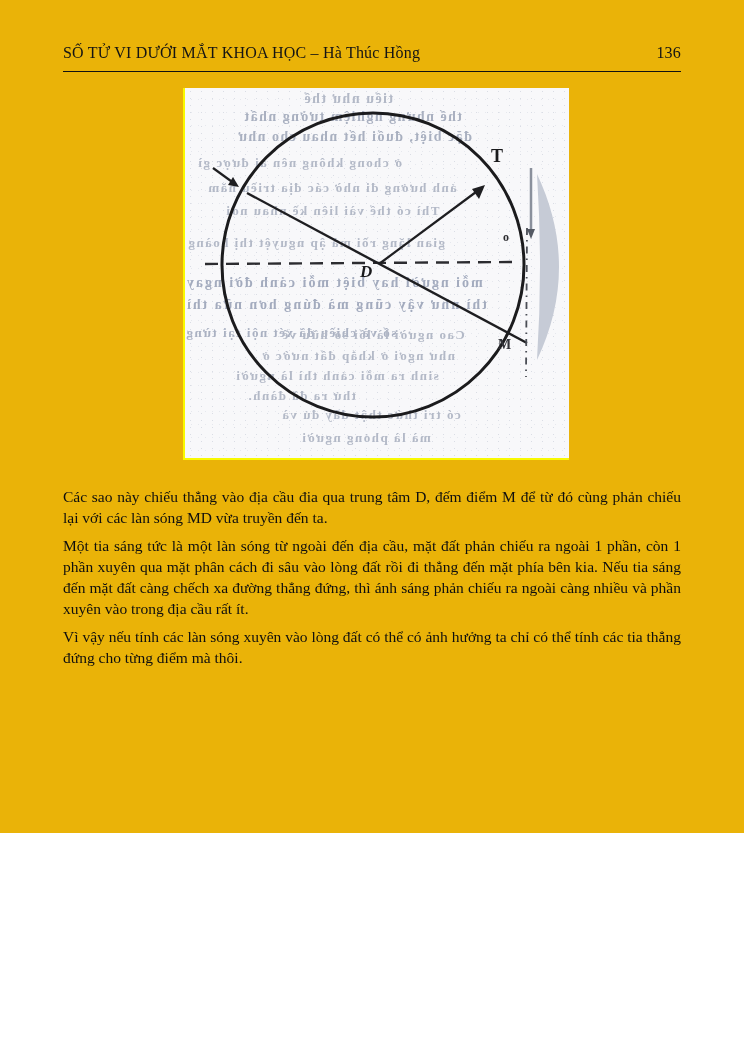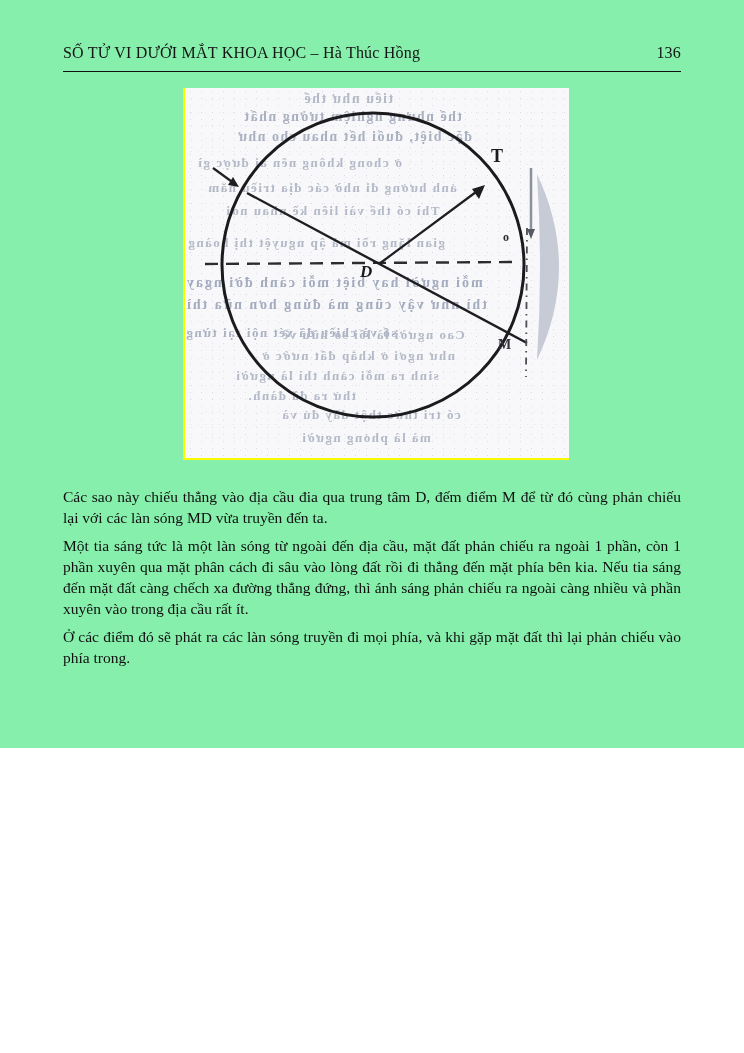--- a/index.html
+++ b/index.html
@@ -1,19 +1,19 @@
 <!DOCTYPE html>
 <html><head>
 <meta charset="utf-8">
 <style>
   html,body{margin:0;padding:0;}
   .page{
     position:relative;
-    width:744px;height:748px;
-    background:#86efac;
+    width:744px;height:833px;
+    background:#eab308;
     font-family:"Liberation Serif","DejaVu Serif",serif;
     color:#111;
     overflow:hidden;
   }
   
   .header{
     position:absolute;left:63px;top:44px;width:618px;height:22px;
     display:flex;justify-content:space-between;align-items:baseline;
     font-size:16px;letter-spacing:.2px;color:#141414;
   }
@@ -122,16 +122,16 @@
 
     <span class="fig-label label-T">T</span>
     <span class="fig-label label-o">o</span>
     <span class="fig-label label-D">D</span>
     <span class="fig-label label-M">M</span>
   </div>
 
   <div class="bodytext">
     <p>Các sao này chiếu thẳng vào địa cầu đia qua trung tâm D, đếm điểm M để từ đó cùng phản chiếu lại với các làn sóng MD vừa truyền đến ta.</p>
     <p>Một tia sáng tức là một làn sóng từ ngoài đến địa cầu, mặt đất phản chiếu ra ngoài 1 phần, còn 1 phần xuyên qua mặt phân cách đi sâu vào lòng đất rồi đi thẳng đến mặt phía bên kia. Nếu tia sáng đến mặt đất càng chếch xa đường thẳng đứng, thì ánh sáng phản chiếu ra ngoài càng nhiều và phần xuyên vào trong địa cầu rất ít.</p>
-    <p>Ở các điểm đó sẽ phát ra các làn sóng truyền đi mọi phía, và khi gặp mặt đất thì lại phản chiếu vào phía trong.</p>
+    <p>Vì vậy nếu tính các làn sóng xuyên vào lòng đất có thể có ảnh hưởng ta chỉ có thể tính các tia thẳng đứng cho từng điểm mà thôi.</p>
   </div>
 
 </div>
 
 </body></html>

